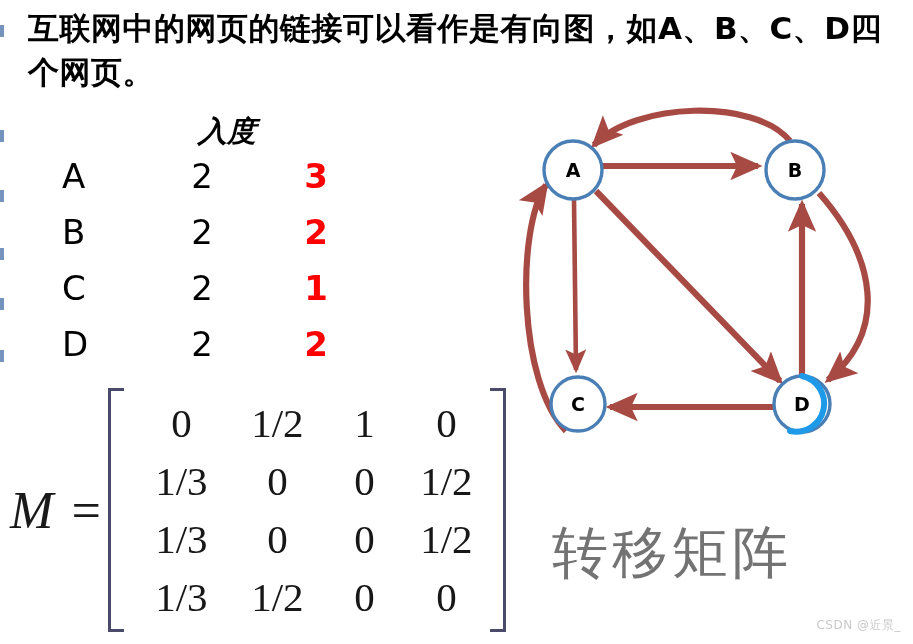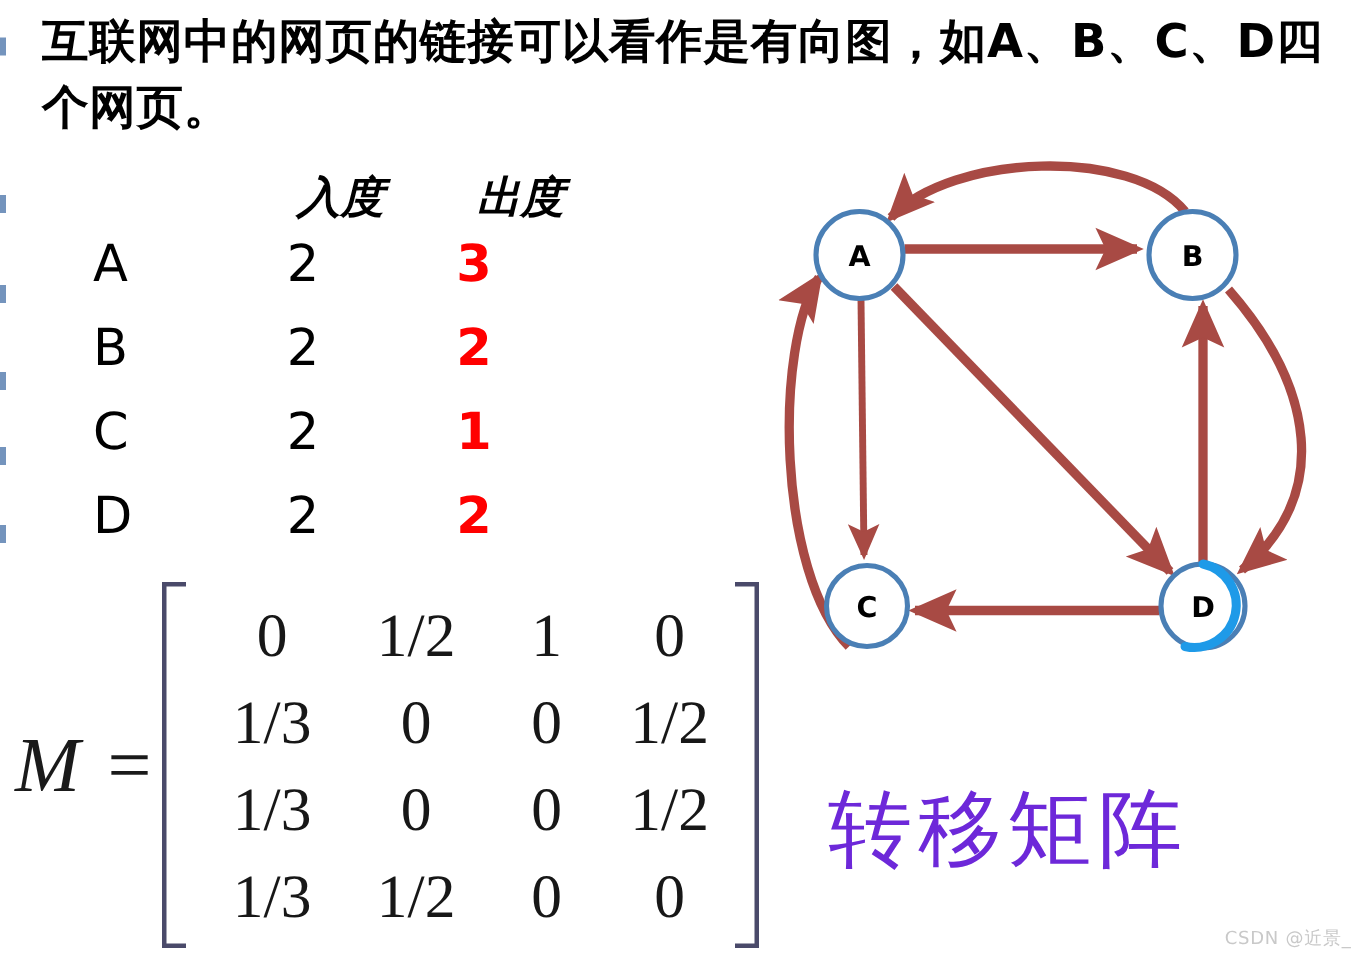--- a/index.html
+++ b/index.html
@@ -163,21 +163,21 @@
   }
 
   
   #caption-red {
     position: absolute;
     left: 552px;
     top: 516px;
     font-family: "DejaVu Sans", "Liberation Sans", sans-serif;
     font-size: 56px;
     font-weight: 400;
-    color: #6d28d9;
+    color: #737373;
     letter-spacing: 4px;
   }
 
   
   #watermark {
     position: absolute;
     right: 12px;
     bottom: 10px;
     font-family: "DejaVu Sans", "Liberation Sans", sans-serif;
     font-size: 12px;
@@ -198,21 +198,20 @@
     <div class="edge-tick" style="top:298px"></div>
     <div class="edge-tick" style="top:350px"></div>
   </div>
 
   <div id="heading">互联网中的网页的链接可以看作是有向图，如A、B、C、D四个网页。</div>
 
   <div id="degree-table">
     <div class="deg-row deg-head-row">
       <div class="col-node"></div>
       <div class="col-in">入度</div>
-      <div class="col-out">出度</div>
     </div>
 
     <div class="deg-row">
       <div class="col-node">A</div>
       <div class="col-in">2</div>
       <div class="col-out">3</div>
     </div>
     <div class="deg-row">
       <div class="col-node">B</div>
       <div class="col-in">2</div>

